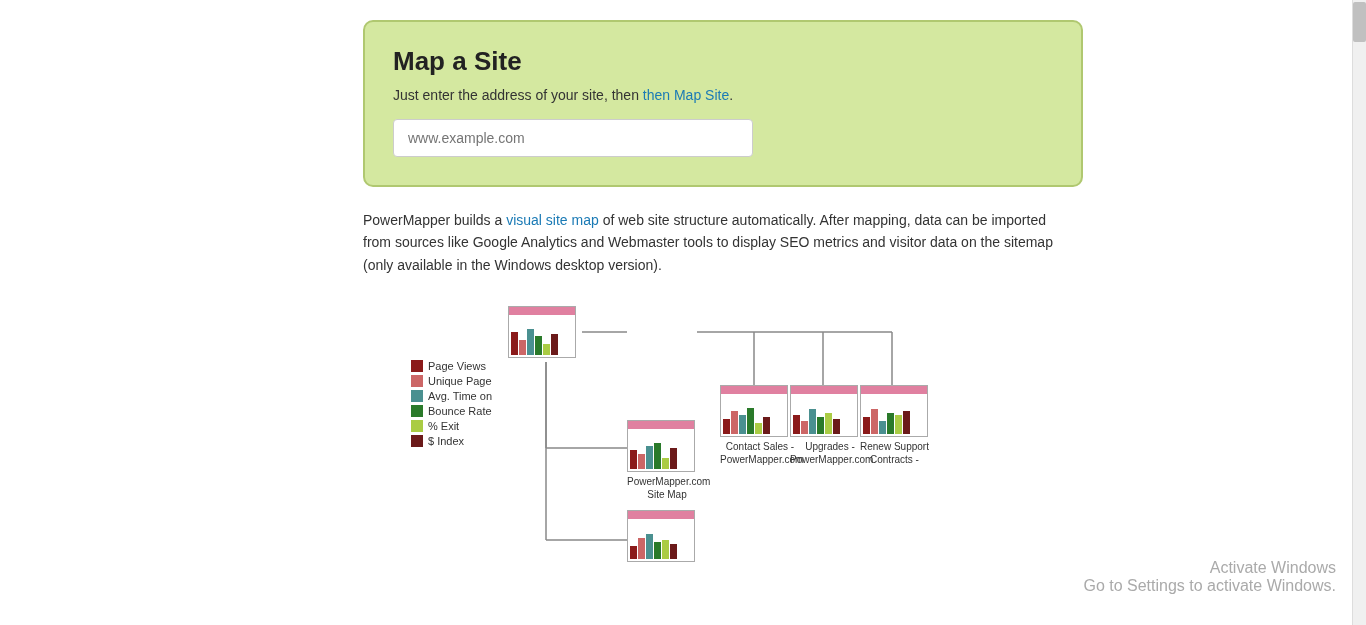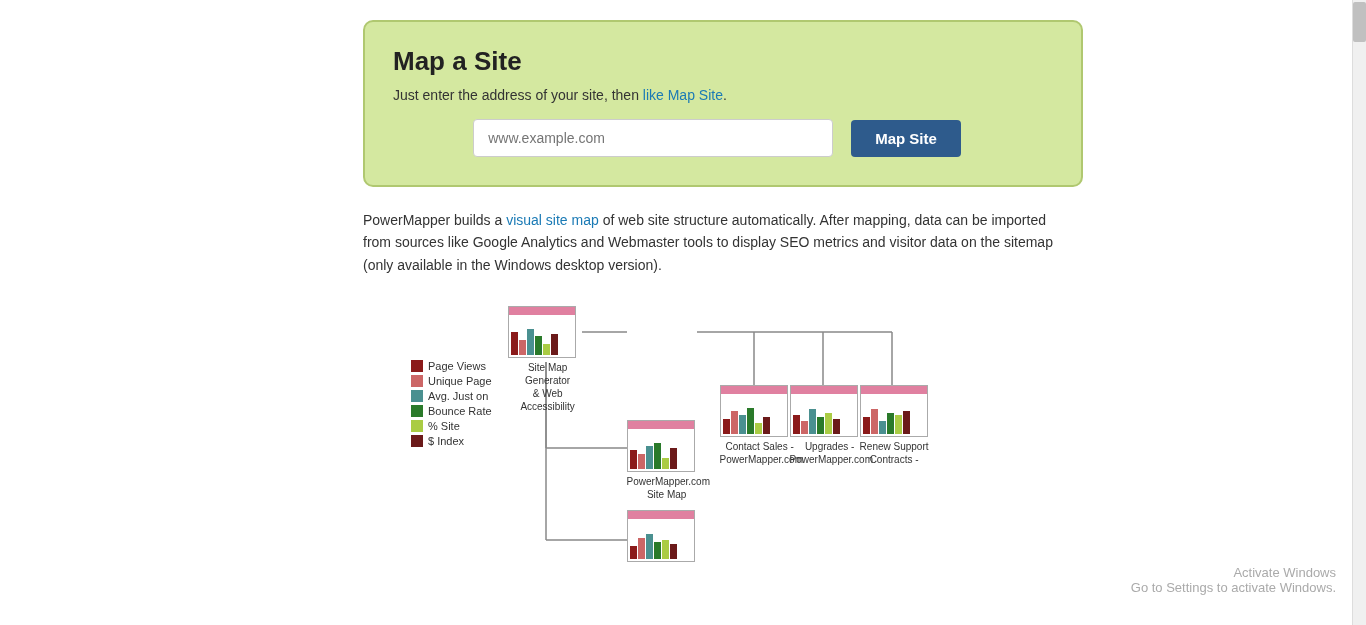--- a/index.html
+++ b/index.html
@@ -41,21 +41,20 @@
       margin-bottom: 16px;
     }
     .map-box p span.click-link {
       color: #1a7ab5;
       text-decoration: none;
     }
     .input-row {
       display: flex;
       gap: 18px;
       align-items: center;
-      justify-content: center;
     }
     .url-input {
       flex: 1;
       max-width: 360px;
       padding: 10px 14px;
       border: 1px solid #ccc;
       border-radius: 4px;
       font-size: 14px;
       color: #aaa;
       background: #fff;
@@ -158,21 +157,21 @@
     .connector-svg {
       position: absolute;
       top: 0; left: 0;
       pointer-events: none;
     }
     .windows-watermark {
       position: fixed;
       bottom: 30px;
       right: 30px;
       color: #aaa;
-      font-size: 13px;
+      font-size: 16px;
       text-align: right;
     }
     .scrollbar-right {
       position: fixed;
       right: 0;
       top: 0;
       width: 14px;
       height: 100vh;
       background: #f0f0f0;
       border-left: 1px solid #ddd;
@@ -191,54 +190,53 @@
 <div class="scrollbar-right">
   <div class="scrollbar-thumb"></div>
 </div>
 
 <div class="page-wrapper">
 
 
   <div class="map-box">
     <h2>Map a Site</h2>
     <p>
-      <span>Just enter the address of your site, then </span><span class="click-link">like Map Site</span><span>.</span>
+      <span>Just enter the address of your site, then </span><span class="click-link">then Map Site</span><span>.</span>
     </p>
     <div class="input-row">
       <input class="url-input" type="text" placeholder="www.example.com" style="">
-      <button class="map-btn">Map Site</button>
     </div>
   </div>
 
   <p class="description">
     <span>PowerMapper builds a </span><a class="link">visual site map</a><span> of web site structure automatically. After mapping, data can be imported from sources like Google Analytics and Webmaster tools to display SEO metrics and visitor data on the sitemap (only available in the Windows desktop version).</span>
   </p>
 
   <div class="sitemap-area">
 
     <div class="legend">
       <div class="legend-item">
         <span class="legend-color" style="background:#8b1a1a;"></span>
         <span>Page Views</span>
       </div>
       <div class="legend-item">
         <span class="legend-color" style="background:#cc6666;"></span>
         <span>Unique Page</span>
       </div>
       <div class="legend-item">
         <span class="legend-color" style="background:#4a9090;"></span>
-        <span>Avg. Just on</span>
+        <span>Avg. Time on</span>
       </div>
       <div class="legend-item">
         <span class="legend-color" style="background:#2a7a2a;"></span>
         <span>Bounce Rate</span>
       </div>
       <div class="legend-item">
         <span class="legend-color" style="background:#aacc44;"></span>
-        <span>% Site</span>
+        <span>% Exit</span>
       </div>
       <div class="legend-item">
         <span class="legend-color" style="background:#6b1a1a;"></span>
         <span>$ Index</span>
       </div>
     </div>
 
     <div class="sitemap-diagram" style="position:relative; width:520px; height:320px;">
 
       <svg class="connector-svg" width="520" height="320">
@@ -264,21 +262,20 @@
           <div class="pink-header"></div>
           <div class="bar-chart" style="padding-top:10px;">
             <div class="bar" style="height:60%;background:#8b1a1a;"></div>
             <div class="bar" style="height:40%;background:#cc6666;"></div>
             <div class="bar" style="height:70%;background:#4a9090;"></div>
             <div class="bar" style="height:50%;background:#2a7a2a;"></div>
             <div class="bar" style="height:30%;background:#aacc44;"></div>
             <div class="bar" style="height:55%;background:#6b1a1a;"></div>
           </div>
         </div>
-        <div class="thumb-label">Site Map Generator<br>&amp; Web Accessibility</div>
       </div>
 
 
       <div class="page-thumb" style="left:218px;top:85px;">
         <div class="thumb-img">
           <div class="pink-header"></div>
           <div class="bar-chart" style="padding-top:10px;">
             <div class="bar" style="height:40%;background:#8b1a1a;"></div>
             <div class="bar" style="height:60%;background:#cc6666;"></div>
             <div class="bar" style="height:50%;background:#4a9090;"></div>

